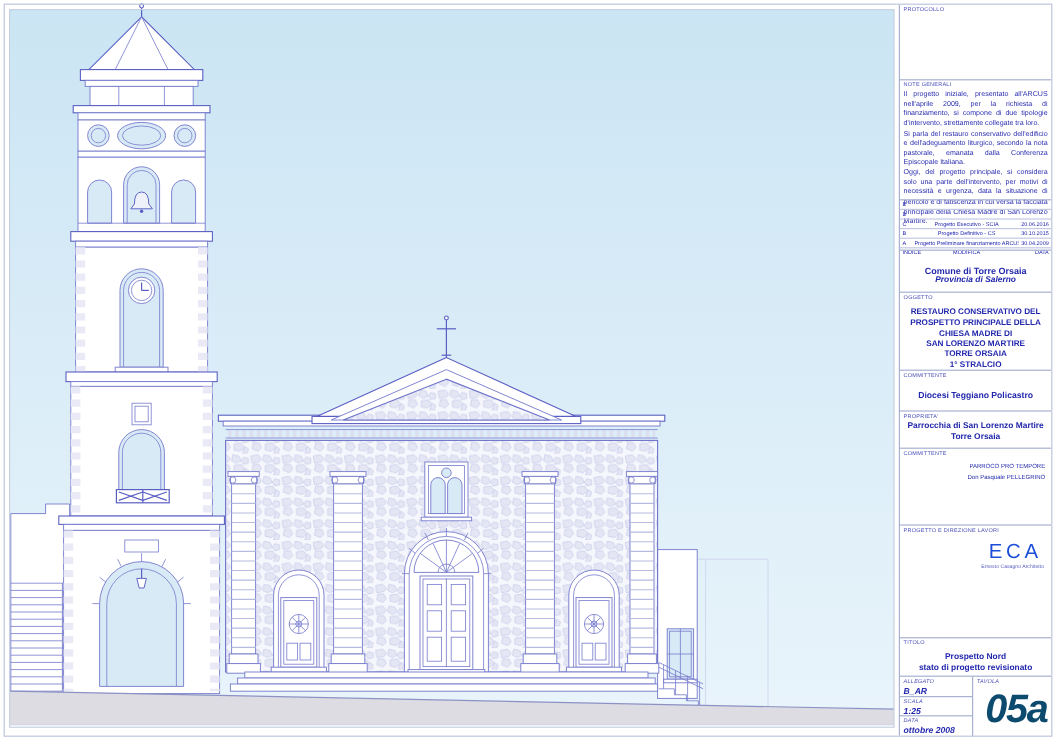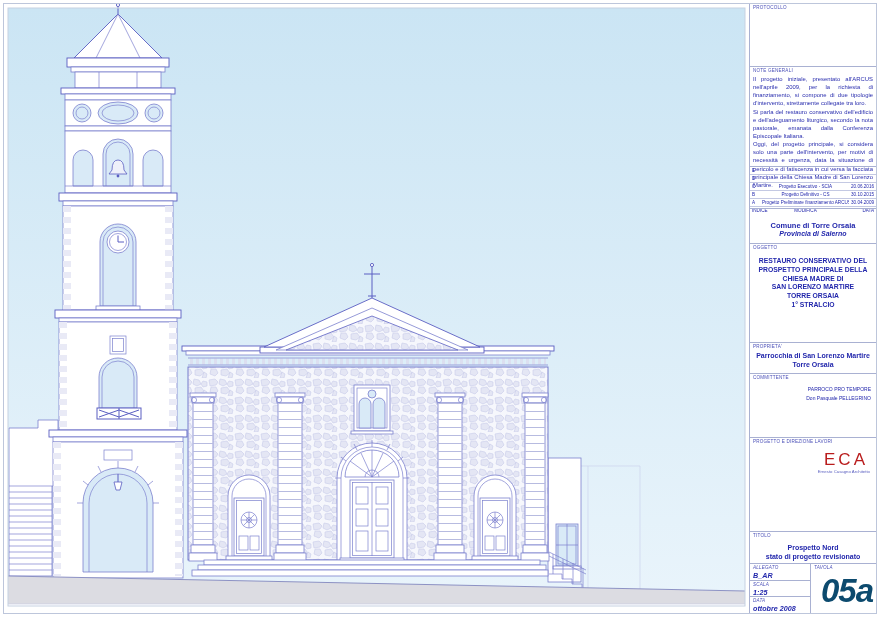--- a/index.html
+++ b/index.html
@@ -32,21 +32,21 @@
   .rd{width:27px;text-align:right;padding-right:2px;box-sizing:border-box;}
   .center-bold{position:absolute;left:2px;right:2px;text-align:center;font-weight:bold;}
   .comune{top:12px;font-size:7.5px;}
   .provincia{top:21px;font-size:7px;font-style:italic;}
   .oggetto-text{top:13px;font-size:6.8px;line-height:1.3;white-space:pre-line;}
   .diocesi{top:16px;font-size:7.2px;}
   .parrocchia{top:9px;font-size:7px;line-height:1.25;white-space:pre-line;}
   .parroco1{position:absolute;top:12px;right:5px;font-size:5px;}
   .parroco2{position:absolute;top:21px;right:5px;font-size:5px;}
   .eca{position:absolute;top:12px;left:0;right:8px;text-align:right;font-size:17px;
-       color:#b91c1c;letter-spacing:3px;font-weight:normal;}
+       color:#1d4ed8;letter-spacing:3px;font-weight:normal;}
   .eca-sub{position:absolute;top:31px;left:0;right:6px;text-align:right;font-size:4.3px;color:#5a5fc0;}
   .livello{top:15px;font-size:7.4px;}
   .titolo{top:11px;font-size:7px;line-height:1.3;white-space:pre-line;}
   .bcell{position:absolute;left:0;width:60px;border-bottom:1px solid #a9b1d2;box-sizing:border-box;}
   .bval{position:absolute;top:7px;left:3px;font-size:7.2px;font-weight:bold;}
   .tav-col{position:absolute;left:60px;top:0;width:66px;height:50px;border-left:1px solid #a9b1d2;box-sizing:border-box;}
   .tavola-big{position:absolute;right:3px;top:8px;font-size:33px;font-weight:bold;color:#0c4a6e;letter-spacing:-1px;}
 </style>
 </head>
 <body>
@@ -447,20 +447,24 @@
     <section class="sec" style="top:239px;height:65px;">
       <span class="lbl">OGGETTO</span>
       <div class="center-bold oggetto-text">RESTAURO CONSERVATIVO DEL
 PROSPETTO PRINCIPALE DELLA
 CHIESA MADRE DI
 SAN LORENZO MARTIRE
 TORRE ORSAIA
 1° STRALCIO</div>
     </section>
 
+    <section class="sec" style="top:304px;height:34px;">
+      <span class="lbl">COMMITTENTE</span>
+      <div class="center-bold diocesi">Diocesi Teggiano Policastro</div>
+    </section>
 
     <section class="sec" style="top:338px;height:31px;">
       <span class="lbl">PROPRIETA'</span>
       <div class="center-bold parrocchia">Parrocchia di San Lorenzo Martire
 Torre Orsaia</div>
     </section>
 
     <section class="sec" style="top:369px;height:64px;">
       <span class="lbl">COMMITTENTE</span>
       <div class="parroco1">PARROCO PRO TEMPORE</div>

